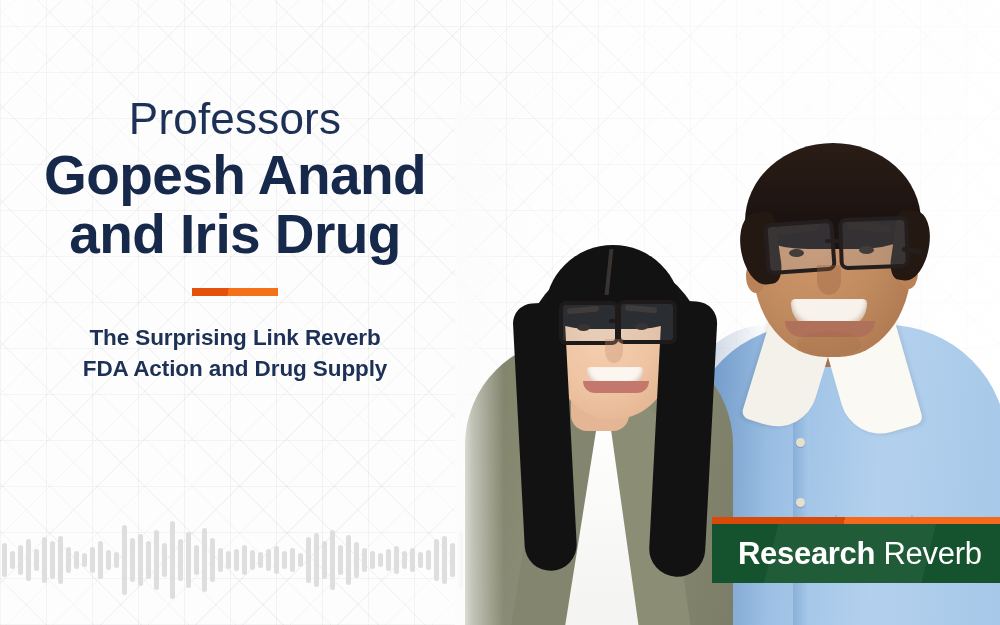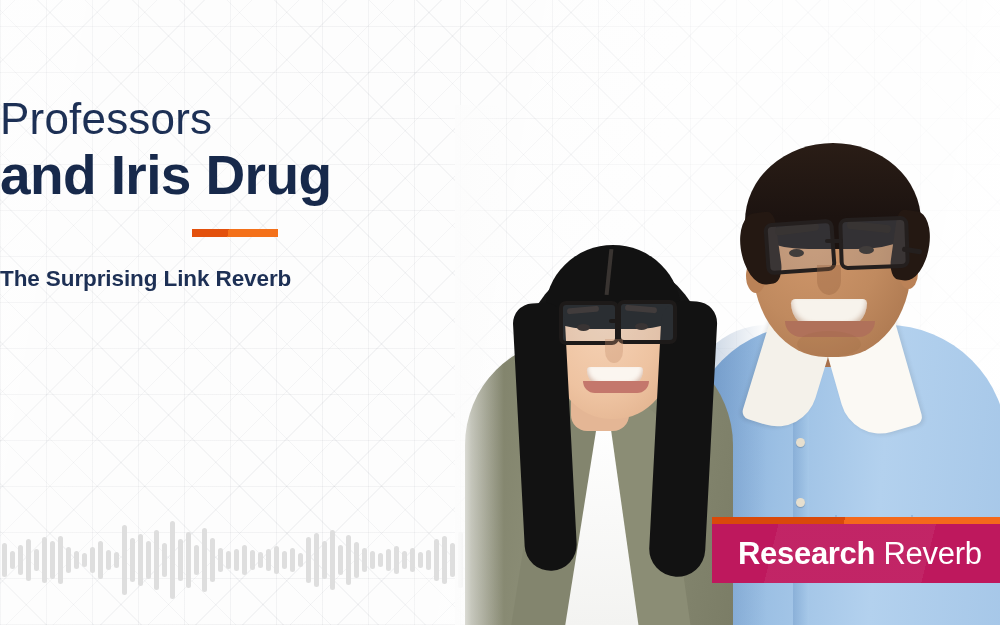--- a/index.html
+++ b/index.html
@@ -64,21 +64,21 @@
     border-radius:3px;
     background:#dedede;
     flex:0 0 auto;
   }
 
   
   #text-block{
     position:absolute;
     left:0;top:96px;
     width:470px;
-    text-align:left;
+    text-align:center;
     z-index:5;
   }
   .eyebrow{
     font-size:44px;
     font-weight:400;
     letter-spacing:0.2px;
     color:#1d3055;
     line-height:1.05;
     margin:0 0 4px 0;
   }
@@ -312,21 +312,21 @@
   #logo .logo-stripe{
     position:absolute;left:0;top:0;width:100%;height:7px;
     background:#ec5b16;
   }
   #logo .logo-stripe:after{
     content:"";position:absolute;inset:0;
     background:linear-gradient(104deg,#d9490a 0%,#d9490a 46%,#f4691b 46%,#f4691b 100%);
   }
   #logo .logo-body{
     position:absolute;left:0;top:7px;width:100%;height:59px;
-    background:#be185d;
+    background:#14532d;
     display:flex;align-items:center;
   }
   #logo .logo-body:before{
     content:"";position:absolute;inset:0;
     background:linear-gradient(104deg,
       rgba(255,255,255,0) 0%, rgba(255,255,255,0) 22%,
       rgba(255,255,255,0.055) 22%, rgba(255,255,255,0.055) 74%,
       rgba(255,255,255,0) 74%);
   }
   #logo .logo-text{
@@ -421,27 +421,29 @@
       <div class="wbar" style="height: 28px; background: rgb(222, 222, 222);"></div>
       <div class="wbar" style="height: 36px; background: rgb(222, 222, 222);"></div>
       <div class="wbar" style="height: 20px; background: rgb(222, 222, 222);"></div>
       <div class="wbar" style="height: 44px; background: rgb(222, 222, 222);"></div>
       <div class="wbar" style="height: 26px; background: rgb(222, 222, 222);"></div>
     </div>
 
   <div id="text-block">
     <div class="eyebrow">Professors</div>
     <div class="names">
+      <span class="line">Gopesh Anand</span>
       <span class="line">and Iris Drug</span>
     </div>
     <div class="rule-wrap">
       <div class="rule"></div>
     </div>
     <div class="subtitle">
       <span class="line">The Surprising Link Reverb</span>
+      <span class="line">FDA Action and Drug Supply</span>
     </div>
   </div>
 
   <div id="photo">
 
     <div class="p m-torso"></div>
     <div class="p m-torso-shade"></div>
     <div class="p m-placket"></div>
     <div class="p m-btn b1"></div>
     <div class="p m-btn b2"></div>

